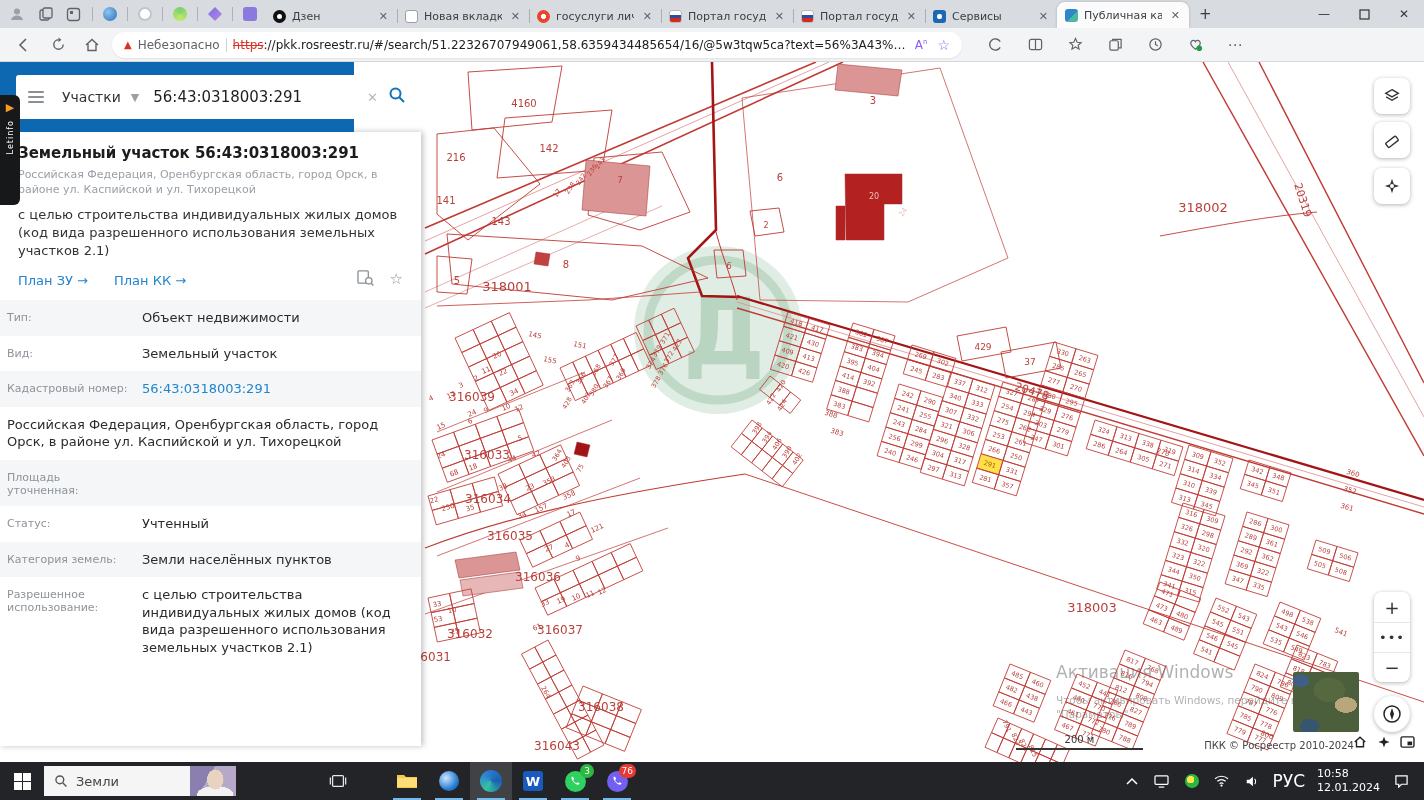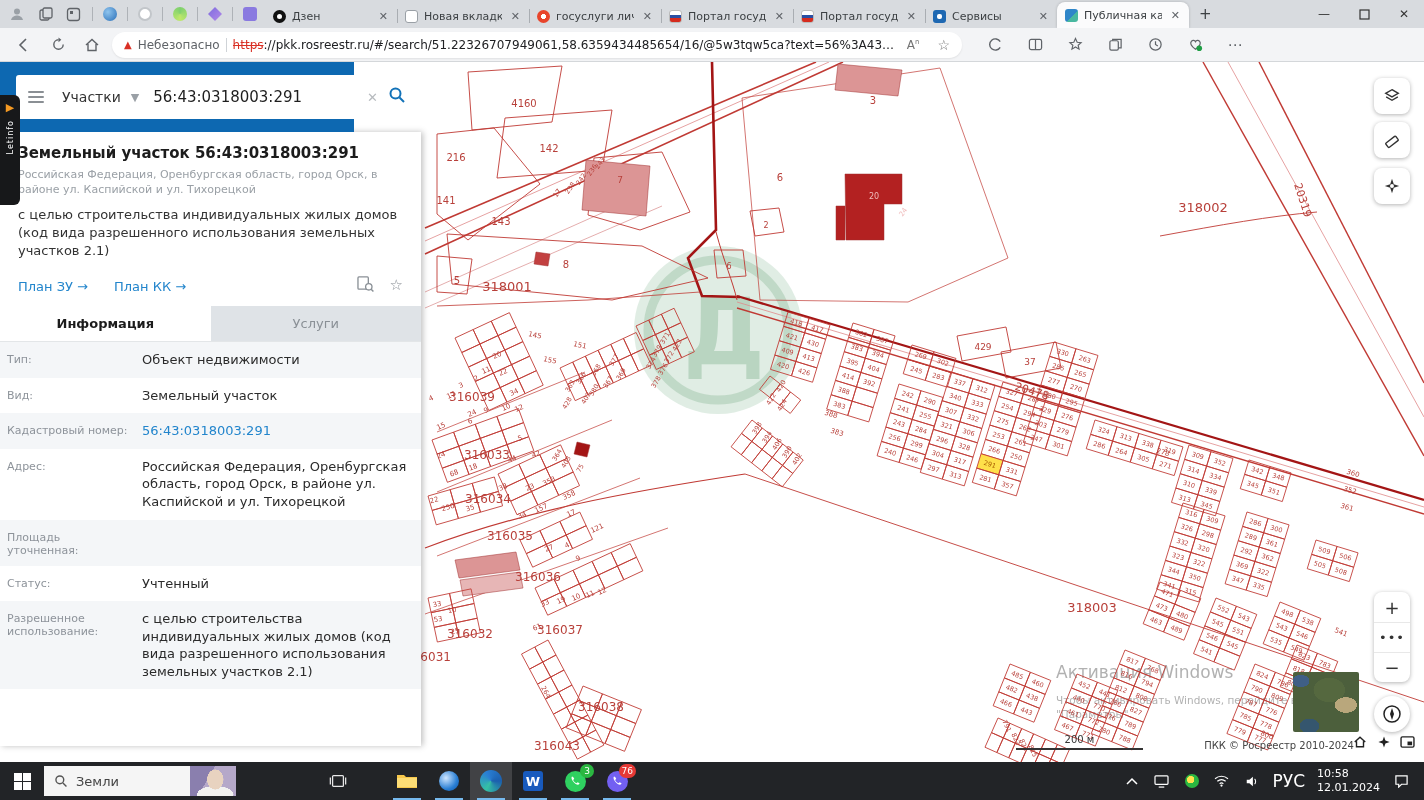--- a/index.html
+++ b/index.html
@@ -33,21 +33,21 @@
 
   
   .addrbar{position:absolute;left:0;top:28px;width:1424px;height:34px;background:#f3f4f6;border-bottom:1px solid #d4d7da;display:flex;align-items:center;padding:0 10px;gap:6px}
   .nav-ico{width:28px;height:28px;display:flex;align-items:center;justify-content:center;color:#5f6368;cursor:pointer}
   .urlpill{height:26px;flex:0 0 850px;background:#fff;border-radius:14px;display:flex;align-items:center;padding:0 12px;gap:6px;box-shadow:0 1px 2px rgba(0,0,0,.08);overflow:hidden}
   .warn-tri{color:#d93025;font-size:10px}
   .sec-label{font-size:12px;color:#5f6368;white-space:nowrap}
   .pill-sep{width:1px;height:14px;background:#cfd3d7}
   .url{font-size:12px;color:#202124;white-space:nowrap;overflow:hidden;text-overflow:ellipsis;flex:1}
   .url .https{color:#d93025;text-decoration:line-through}
-  .pill-right{display:flex;gap:18px;color:#737373;font-size:12px;align-items:center}
+  .pill-right{display:flex;gap:10px;color:#8b5cf6;font-size:12px;align-items:center}
   .addr-icons{display:flex;align-items:center;gap:22px;margin-left:18px;color:#5f6368}
   .addr-icons .ai{width:18px;height:18px;display:flex;align-items:center;justify-content:center;cursor:pointer;font-size:14px}
 
   
   .main{position:absolute;left:0;top:62px;width:1424px;height:700px;background:#fff}
   .map-wrap{position:absolute;left:421px;top:0;width:1003px;height:700px}
   svg.map{position:absolute;left:0;top:0}
 
   
   .panel-head{position:absolute;left:0;top:0;width:354px;height:70px;background:#0d68b1;z-index:5}
@@ -60,21 +60,21 @@
   .clr{color:#b6babe;font-size:13px;cursor:pointer}
   .collapse{position:absolute;left:424px;top:22px;color:#fff;font-size:20px;z-index:6;cursor:pointer}
   .lety{position:absolute;left:0;top:33px;width:20px;height:110px;background:#17181a;border-radius:0 6px 6px 0;z-index:7;display:flex;flex-direction:column;align-items:center;padding-top:6px;cursor:pointer}
   .lety .arr{color:#f59a23;font-size:11px}
   .lety .vt{color:#fff;font-size:8px;writing-mode:vertical-rl;transform:rotate(180deg);margin-top:6px;letter-spacing:1px}
   .panel-card{position:absolute;left:0;top:70px;width:421px;height:614px;background:#fff;box-shadow:2px 0 6px rgba(0,0,0,.25);z-index:4;overflow:hidden}
   .card-top{padding:12px 18px 10px 18px}
   .card-title{font-size:15px;font-weight:bold;color:#1c1c1c}
   .card-sub{margin-top:6px;font-size:11px;line-height:1.35;color:#9aa0a6}
   .card-purpose{margin-top:8px;font-size:13px;line-height:1.4;color:#333}
-  .card-links{margin-top:16px;display:flex;align-items:center;gap:26px}
+  .card-links{margin-top:10px;display:flex;align-items:center;gap:26px}
   .plan-link{font-size:13px;color:#2285cc;cursor:pointer}
   .card-icos{margin-left:auto;display:flex;gap:16px;color:#8a9096;font-size:15px}
   .ptabs{display:flex;height:36px;border-bottom:1px solid #e3e6e8;background:#dfe3e7}
   .ptab{flex:1;display:flex;align-items:center;justify-content:center;font-size:13px;color:#8a9096;cursor:pointer}
   .ptab.active{background:#fff;color:#1c1c1c;font-weight:bold}
   .itable .irow{display:flex;padding:9px 7px;font-size:13px}
   .itable .irow:nth-child(odd){background:#f4f6f8}
   .ilabel{flex:0 0 135px;font-size:11px;color:#8d939a;padding-top:2px;padding-right:8px}
   .ival{flex:1;color:#2b2b2b;line-height:1.35}
   .ival.link{color:#2285cc;cursor:pointer}
@@ -1104,49 +1104,48 @@
               <svg width="17" height="16" viewBox="0 0 18 17">
                   <rect x="1" y="1" width="11" height="13" rx="1" fill="none" stroke="#8a9096" stroke-width="1.4"></rect>
                   <circle cx="12.5" cy="11.5" r="3.4" fill="#fff" stroke="#8a9096" stroke-width="1.4"></circle>
                   <line x1="15" y1="14" x2="17.4" y2="16.4" stroke="#8a9096" stroke-width="1.6"></line>
                 </svg>
             </span>
             <span>☆</span>
           </span>
         </div>
       </div>
-      <div class="ptabs">
-        <div class="ptab active">Информация</div>
-        <div class="ptab">Услуги</div>
-      </div>
       <div class="itable">
           <div class="irow">
             <span class="ilabel">Тип:</span>
             <span class="ival">Объект недвижимости</span>
           </div>
           <div class="irow">
             <span class="ilabel">Вид:</span>
             <span class="ival">Земельный участок</span>
           </div>
           <div class="irow">
             <span class="ilabel">Кадастровый номер:</span>
             <span class="ival link">56:43:0318003:291</span>
           </div>
           <div class="irow">
-            <span class="ilabel">Адрес:</span>
             <span class="ival">Российская Федерация, Оренбургская область, город Орск, в районе ул. Каспийской и ул. Тихорецкой</span>
           </div>
           <div class="irow">
             <span class="ilabel">Площадь уточненная:</span>
           </div>
           <div class="irow">
             <span class="ilabel">Статус:</span>
             <span class="ival">Учтенный</span>
           </div>
           <div class="irow">
+            <span class="ilabel">Категория земель:</span>
+            <span class="ival">Земли населённых пунктов</span>
+          </div>
+          <div class="irow">
             <span class="ilabel">Разрешенное использование:</span>
             <span class="ival">с целью строительства индивидуальных жилых домов (код вида разрешенного использования земельных участков 2.1)</span>
           </div>
         </div>
     </div>
   </div>
 
   <div class="taskbar">
     <div class="startbtn">
       <svg width="17" height="17" viewBox="0 0 17 17">

